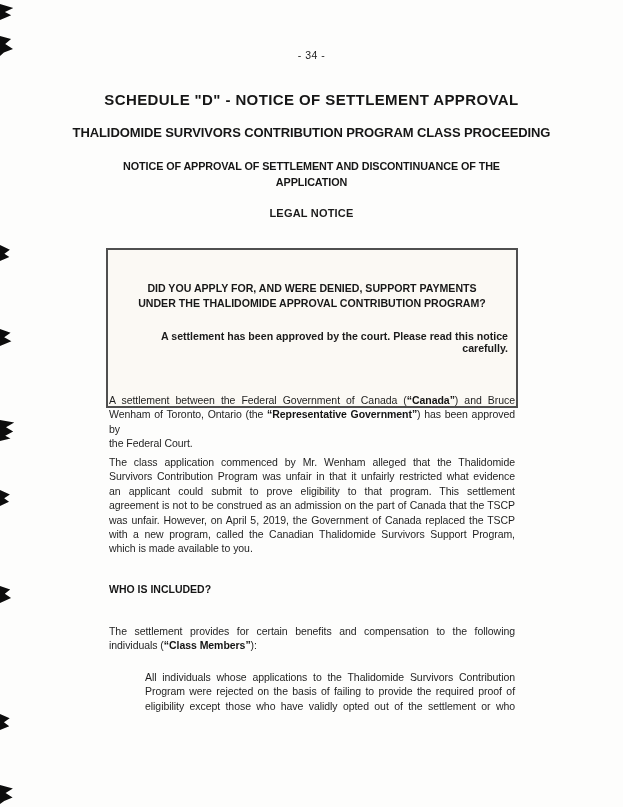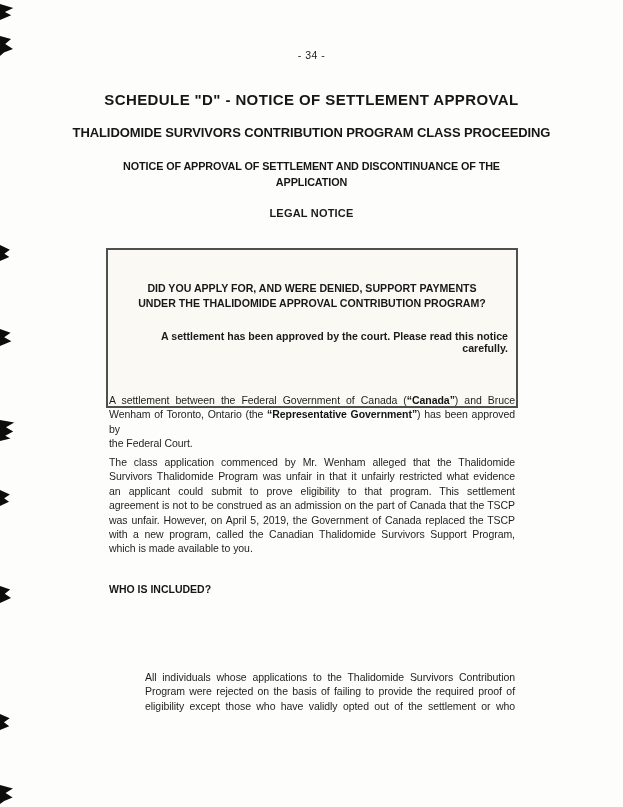--- a/index.html
+++ b/index.html
@@ -93,27 +93,31 @@
     <div class="nb-message">A settlement has been approved by the court. Please read this notice carefully.</div>
   </div>
 
   <div class="textblock p1">
       <div class="tline">A settlement between the Federal Government of Canada (<b>“Canada”</b>) and Bruce</div>
       <div class="tline">Wenham of Toronto, Ontario (the <b>“Representative Government”</b>) has been approved by</div>
       <div class="tline last">the Federal Court.</div>
     </div>
   <div class="textblock p2">
       <div class="tline">The class application commenced by Mr. Wenham alleged that the Thalidomide</div>
-      <div class="tline">Survivors Thalidomide Program was unfair in that it unfairly restricted what evidence</div>
+      <div class="tline">Survivors Contribution Program was unfair in that it unfairly restricted what evidence</div>
       <div class="tline">an applicant could submit to prove eligibility to that program. This settlement</div>
       <div class="tline">agreement is not to be construed as an admission on the part of Canada that the TSCP</div>
       <div class="tline">was unfair.  However, on April 5, 2019, the Government of Canada replaced the TSCP</div>
       <div class="tline">with a new program, called the Canadian Thalidomide Survivors Support Program,</div>
       <div class="tline last">which is made available to you.</div>
     </div>
   <div class="textblock section-heading">WHO IS INCLUDED?</div>
+  <div class="textblock p3">
+      <div class="tline">The settlement provides for certain benefits and compensation to the following</div>
+      <div class="tline last">individuals (<b>“Class Members”</b>):</div>
+    </div>
   <div class="textblock pind">
       <div class="tline">All individuals whose applications to the Thalidomide Survivors Contribution</div>
       <div class="tline">Program were rejected on the basis of failing to provide the required proof of</div>
       <div class="tline">eligibility except those who have validly opted out of the settlement or who</div>
     </div>
 
 </div>
 
 </body></html>

